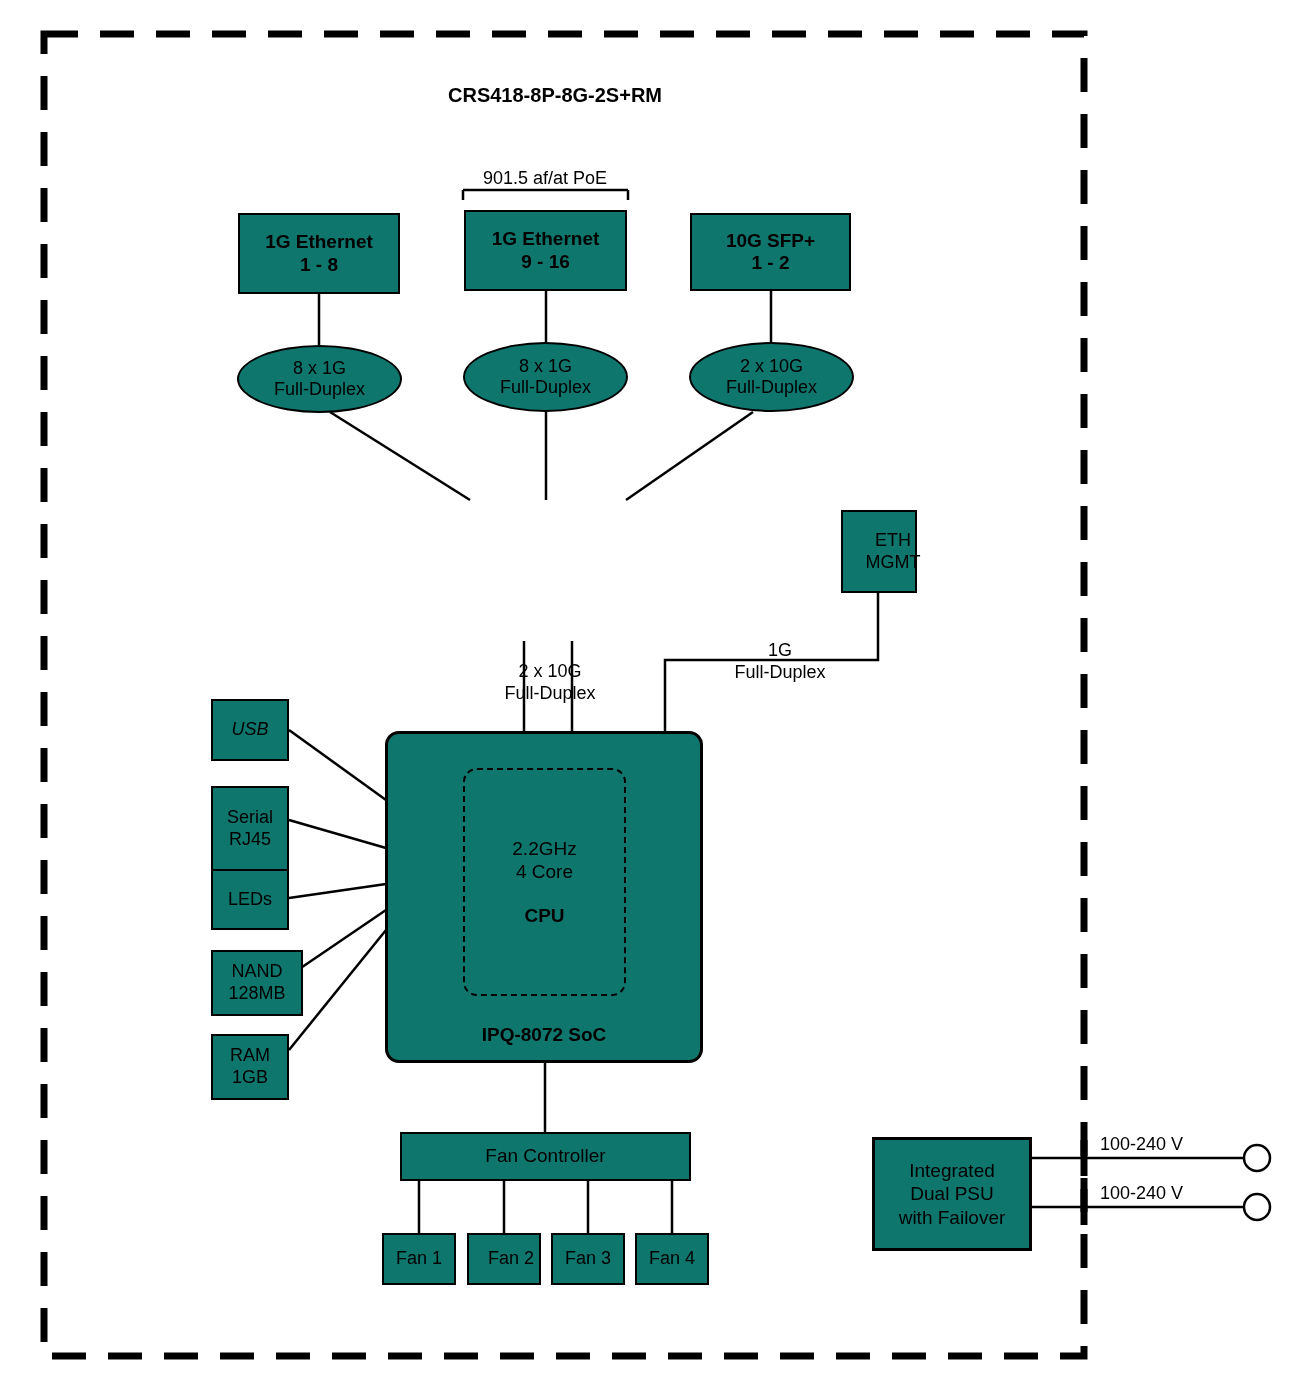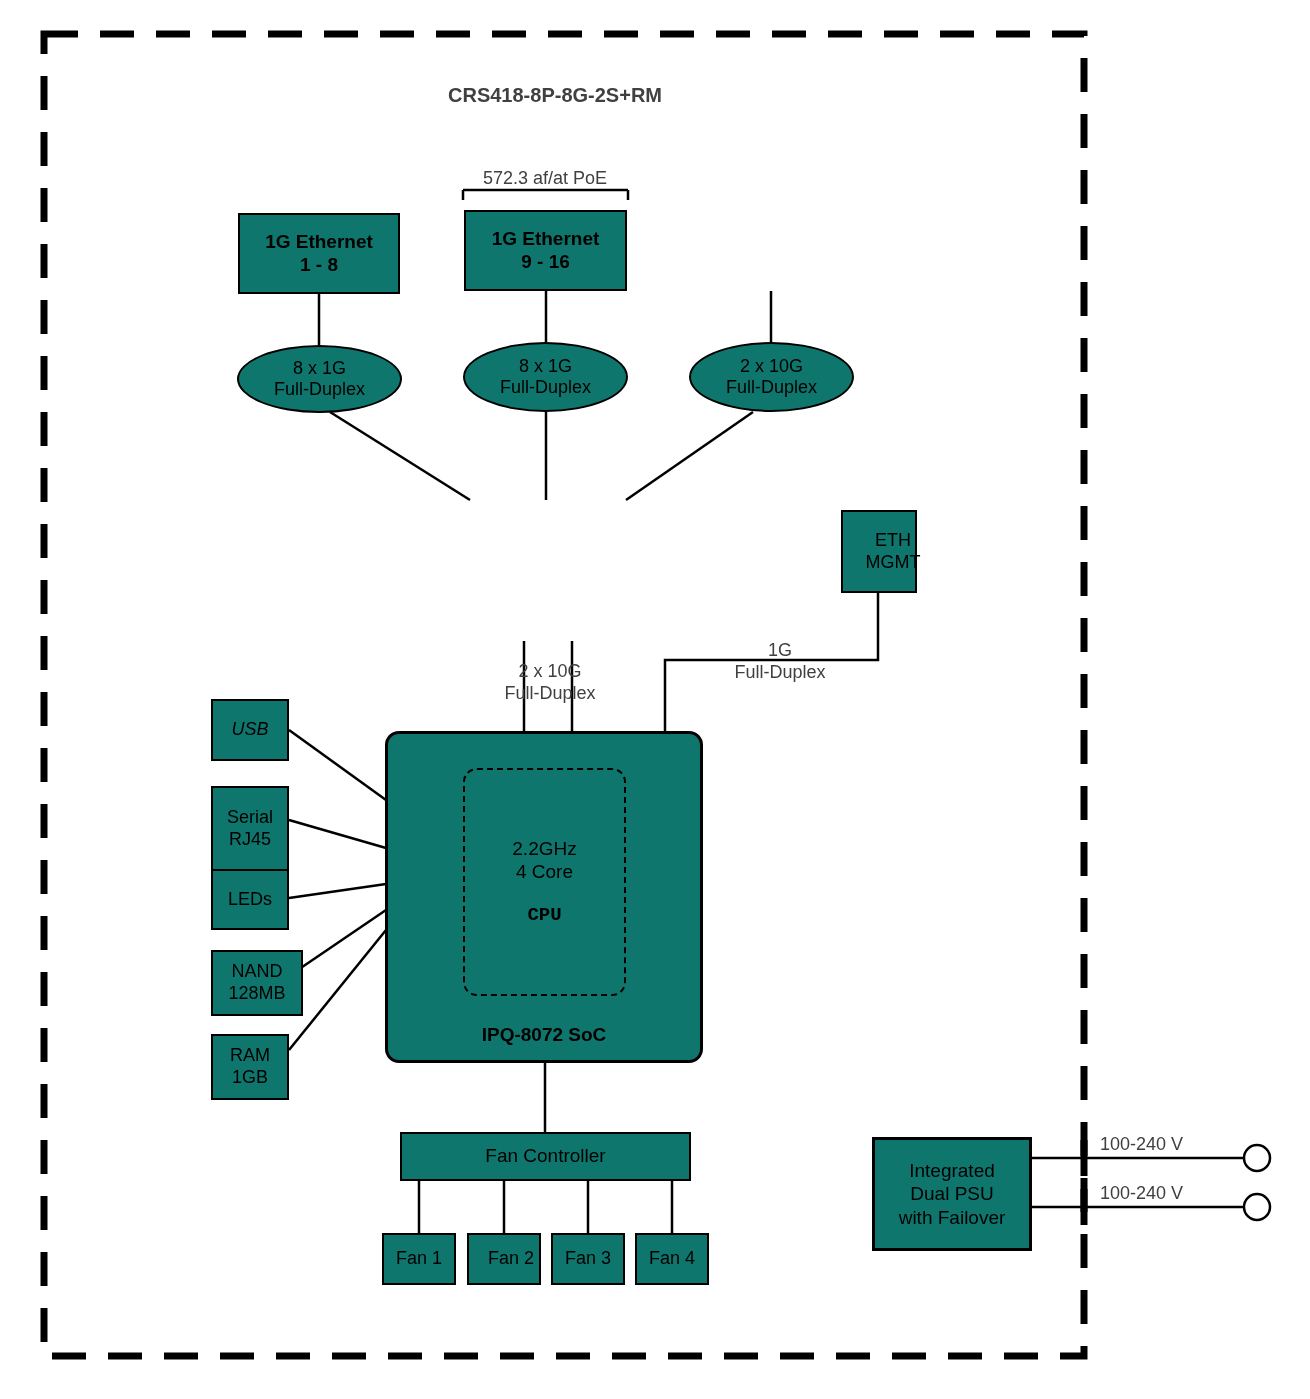--- a/index.html
+++ b/index.html
@@ -52,21 +52,21 @@
   .rounded {
     border: 3px solid #000000;
     border-radius: 14px;
   }
   .rounded-dashed {
     border: 2.5px dashed #000000;
     border-radius: 14px;
   }
   .label {
     position: absolute;
-    color: #404040;
+    color: #000000;
     text-align: center;
     background: transparent;
     white-space: nowrap;
   }
   .bold { font-weight: bold; }
   .f20 { font-size: 20px; }
   .f19 { font-size: 19px; }
   .f18 { font-size: 18px; }
   .line { line-height: 1.22; }
 </style>
@@ -111,32 +111,36 @@
     <line x1="1031" y1="1207" x2="1244" y2="1207" stroke="#000000" stroke-width="2.5"></line>
     <circle cx="1257" cy="1158" r="13" fill="#ffffff" stroke="#000000" stroke-width="2.5"></circle>
     <circle cx="1257" cy="1207" r="13" fill="#ffffff" stroke="#000000" stroke-width="2.5"></circle>
 
     <line x1="1084" y1="1140" x2="1084" y2="1176" stroke="#000000" stroke-width="7"></line>
     <line x1="1084" y1="1189" x2="1084" y2="1225" stroke="#000000" stroke-width="7"></line>
   </svg>
 
   <div class="label f20 bold" style="left:355px; top:84px; width:400px;">CRS418-8P-8G-2S+RM</div>
 
-  <div class="label f18" style="left:445px; top:168px; width:200px;">572.3 af/at PoE</div>
+  <div class="label f18" style="left:445px; top:168px; width:200px;">901.5 af/at PoE</div>
 
   <div class="node rect f19 bold" style="left:238px; top:213px; width:162px; height:81px;">
     <div>1G Ethernet</div>
     <div>1 - 8</div>
   </div>
 
   <div class="node rect f19 bold" style="left:464px; top:210px; width:163px; height:81px;">
     <div>1G Ethernet</div>
     <div>9 - 16</div>
   </div>
 
+  <div class="node rect f19 bold" style="left:690px; top:213px; width:161px; height:78px;">
+    <div>10G SFP+</div>
+    <div>1 - 2</div>
+  </div>
 
   <div class="node oval f18" style="left:237px; top:345px; width:165px; height:68px;">
     <div>8 x 1G</div>
     <div>Full-Duplex</div>
   </div>
 
   <div class="node oval f18" style="left:463px; top:342px; width:165px; height:70px;">
     <div>8 x 1G</div>
     <div>Full-Duplex</div>
   </div>
@@ -159,21 +163,21 @@
 
   <div class="label f18 line" style="left:680px; top:640px; width:200px;">
     <div>1G</div>
     <div>Full-Duplex</div>
   </div>
 
   <div class="node rounded" style="left:385px; top:731px; width:318px; height:332px;">
     <div class="node rounded-dashed f19 line" style="position:absolute; left:75px; top:34px; width:163px; height:228px;">
       <div>2.2GHz</div>
       <div>4 Core</div>
-      <div class="bold" style="margin-top:20px;font-family:Liberation Mono, monospace;">CPU</div>
+      <div class="bold" style="margin-top:20px;">CPU</div>
     </div>
     <div class="bold f19" style="position:absolute; left:0; right:0; top:290px;">IPQ-8072 SoC</div>
   </div>
 
   <div class="node rect-thin f18 line" style="left:211px; top:699px; width:78px; height:62px;font-style:italic;">
     <div>USB</div>
   </div>
 
   <div class="node rect-thin f18 line" style="left:211px; top:786px; width:78px; height:85px;">
     <div>Serial</div>

